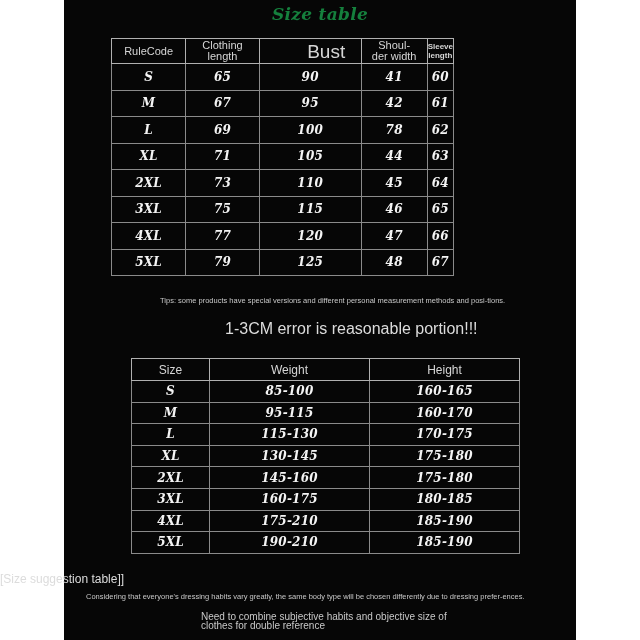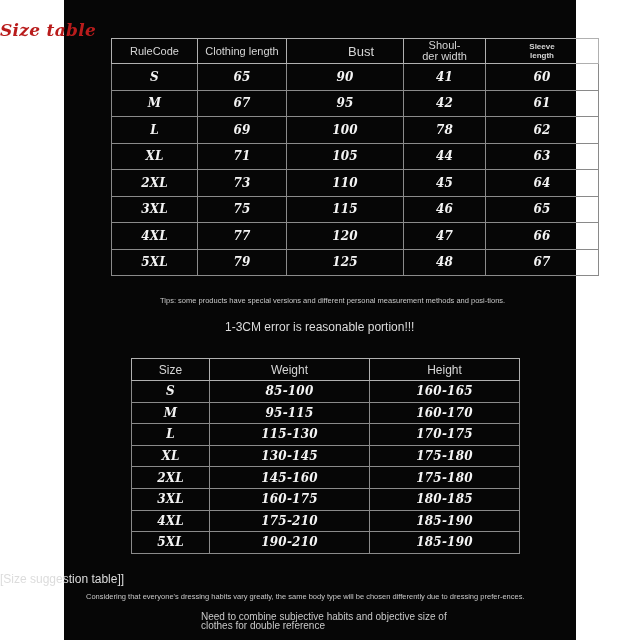--- a/index.html
+++ b/index.html
@@ -4,44 +4,44 @@
 <style>
   html, body { margin:0; padding:0; }
   body {
     width:640px; height:640px; background:#ffffff; position:relative; overflow:hidden;
     font-family:"Liberation Sans", sans-serif;
   }
   .sheet {
     position:absolute; left:64px; top:0; width:512px; height:640px; background:#060606;
   }
   .title {
-    position:absolute; left:0; width:640px; top:20px; text-align:left;
+    position:absolute; left:0; width:640px; top:4px; text-align:center;
     font-family:"DejaVu Serif", serif; font-style:italic; font-weight:bold;
-    font-size:17px; color:#b91c1c; letter-spacing:0.3px;
+    font-size:17px; color:#15803d; letter-spacing:0.3px;
   }
   table { border-collapse:collapse; position:absolute; }
   td, th { border:1px solid #8a8a8a; padding:0; text-align:center; color:#f4f4f4; }
   th { font-weight:normal; color:#d6d6d6; font-family:"Liberation Sans", sans-serif; }
   td {
     font-family:"DejaVu Serif", serif; font-style:italic; font-weight:bold;
     font-size:12px; letter-spacing:0.2px;
   }
-  #t1 { left:111px; top:38px; width:488px; }
+  #t1 { left:111px; top:38px; width:343px; }
   #t1 th { height:24px; border:1.5px solid #b0b0b0; font-size:11px; line-height:11px; }
   #t1 td { height:25.5px; }
   #t1 th.small { font-size:8px; line-height:9px;font-weight:bold; }
-  #t1 th.big { font-size:13px;padding-left:32px; }
+  #t1 th.big { font-size:19px;padding-left:32px; }
   #t2 { left:131px; top:358px; width:389px; }
   #t2 th { height:21px; border:1.5px solid #b0b0b0; font-size:12px; }
   #t2 td { height:20.6px; font-size:12px; }
   .tips {
     position:absolute; left:160px; top:296px; width:370px; font-size:7.5px; line-height:9px; color:#c8c8c8;
   }
   .error {
-    position:absolute; left:225px; top:320px; font-size:12px; color:#dcdcdc;
+    position:absolute; left:225px; top:320px; font-size:16px; color:#dcdcdc;
   }
   .suggest {
     position:absolute; left:0; width:640px; top:572px; font-size:12px; color:#dcdcdc;
   }
   .consider {
     position:absolute; left:86px; top:593px; width:470px; font-size:7.5px; line-height:8.5px; color:#c8c8c8;
   }
   .combine {
     position:absolute; left:201px; top:612px; width:260px; font-size:10px; line-height:9px; color:#c8c8c8;
   }

